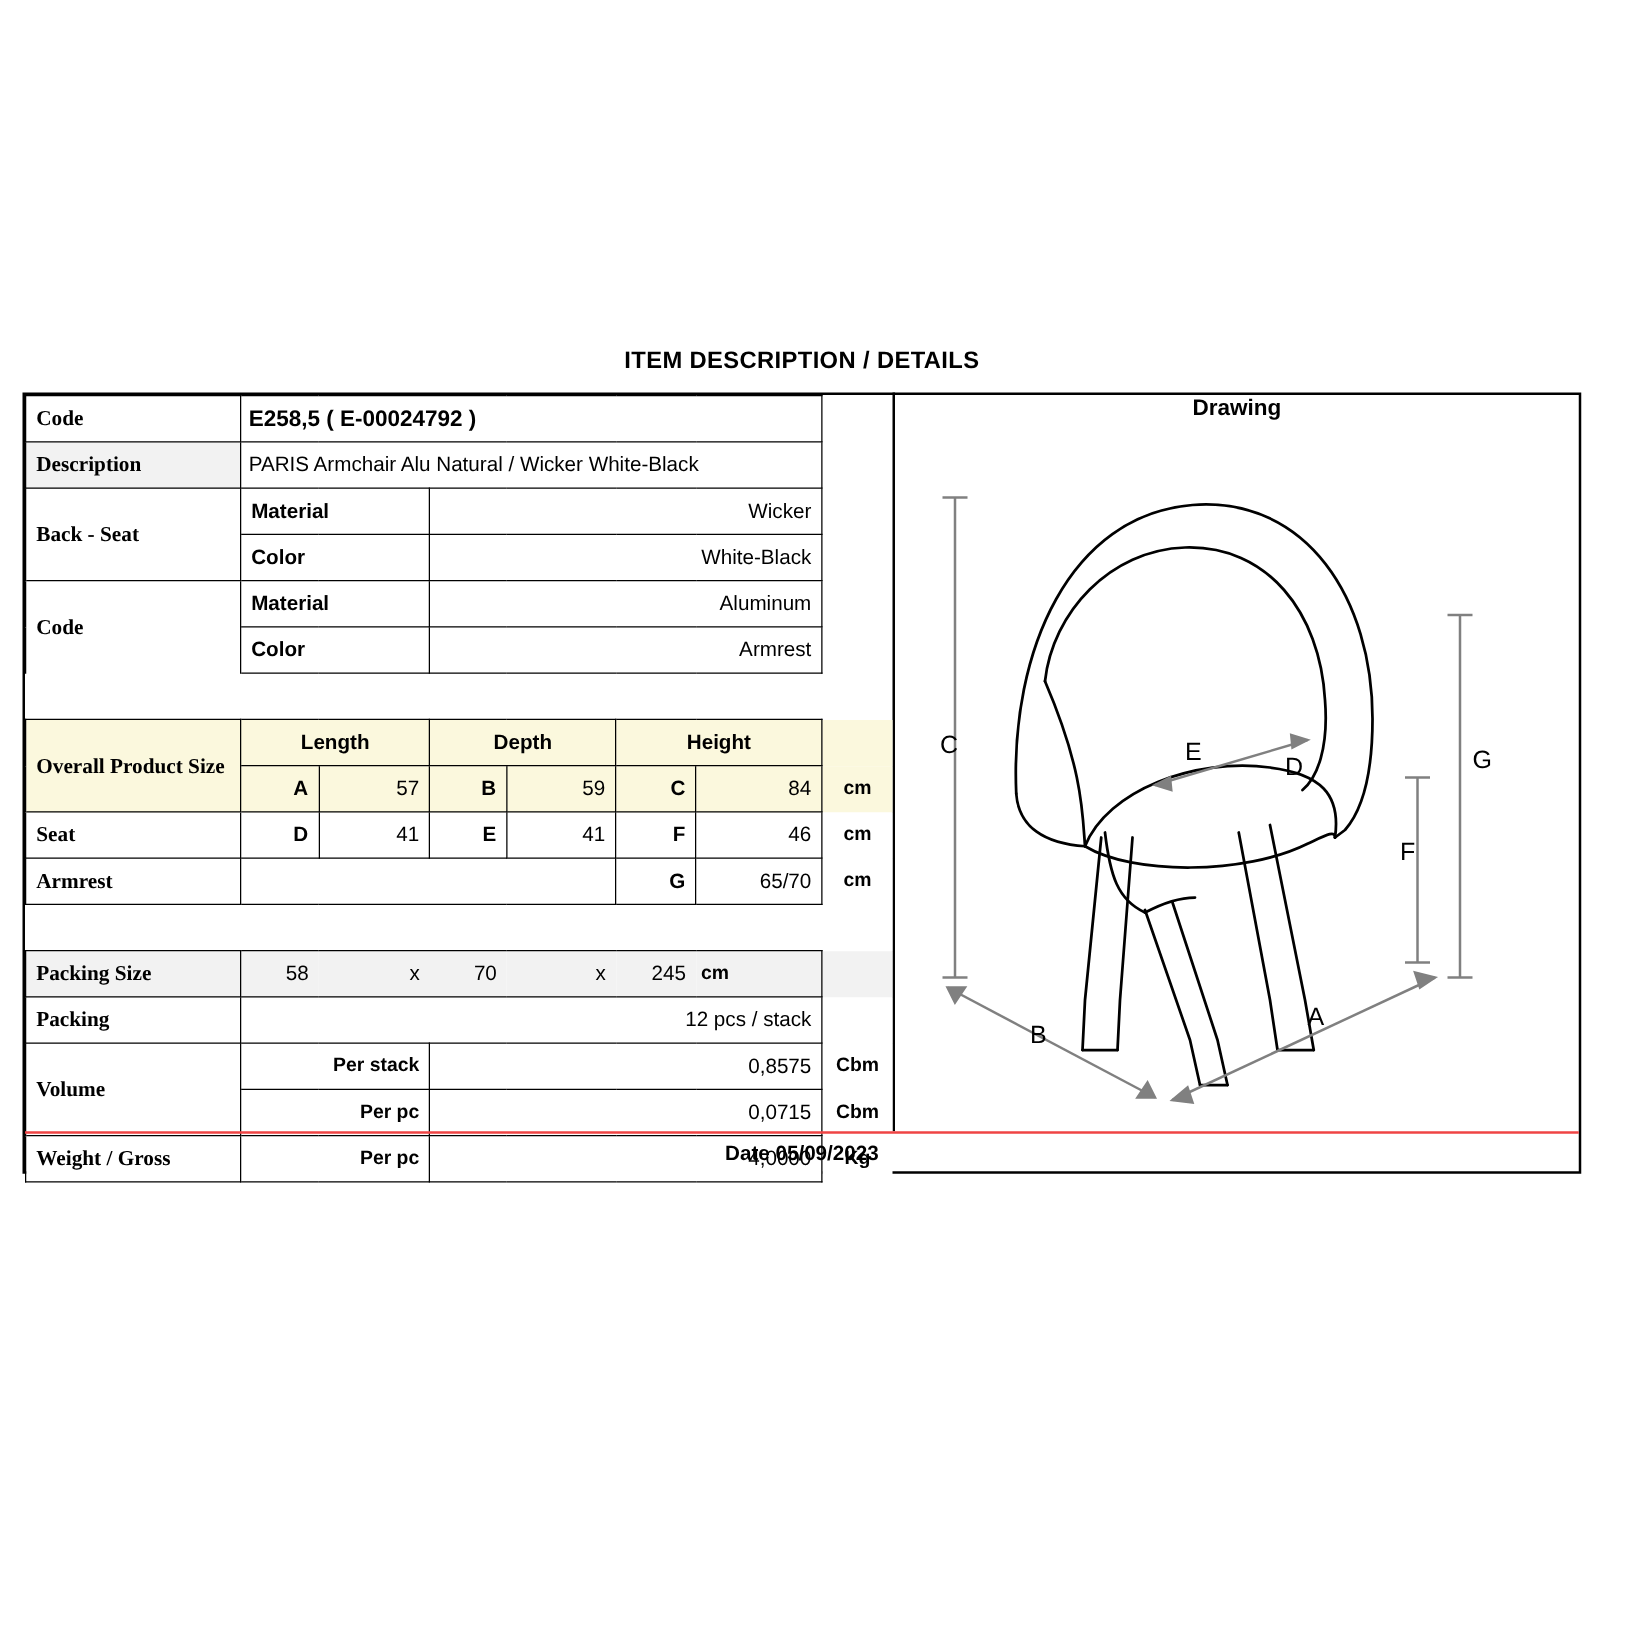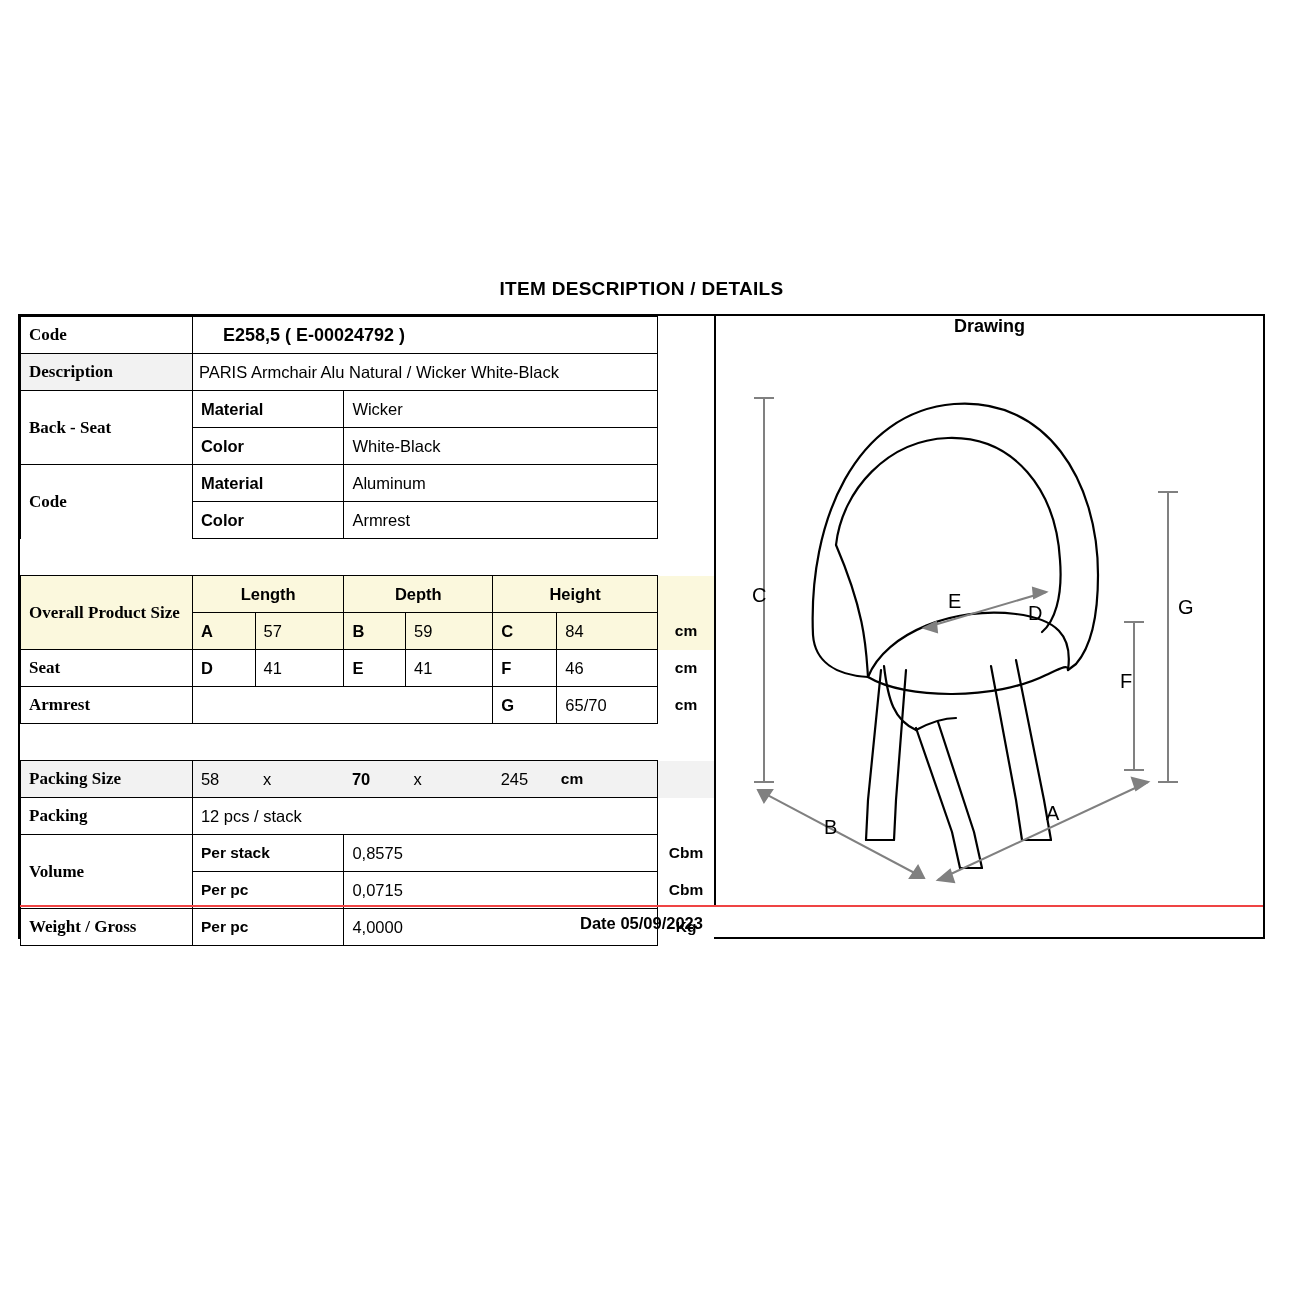--- a/index.html
+++ b/index.html
@@ -70,21 +70,21 @@
     font-weight: bold;
     font-size: 17px;
     width: 182px;
     font-family: Liberation Serif, serif;
   }
   td.sublbl {
     font-weight: bold;
     font-size: 16.5px;
     padding-left: 12px;
   }
-  td.ctr { text-align: left; }
+  td.ctr { text-align: right; }
   td.bold { font-weight: bold; }
   .nb-b { border-bottom: none !important; }
   .yellow { background: #fbf8dd !important; }
   .gray { background: #f2f2f2 !important; }
   .unit { width: 42px; text-align: center; font-weight: bold; font-size: 15.5px; }
   .spacer-row td {
     border: none !important;
     height: 10px;
     padding: 0;
   }
@@ -128,21 +128,21 @@
 
   <div class="page-title">ITEM DESCRIPTION / DETAILS</div>
 
   <div class="frame"></div>
   <div class="vdiv"></div>
 
   <table class="spec">
     <tbody>
         <tr>
       <td class="lbl">Code</td>
-      <td colspan="6" class="bold" style="font-size:18px;padding-left:30px;">E258,5  ( E-00024792 )</td>
+      <td colspan="6" class="bold" style="font-size:18px;padding-left:6px;">E258,5  ( E-00024792 )</td>
     </tr>
     <tr>
       <td class="lbl gray">Description</td>
       <td colspan="6" style="padding-left:6px;">PARIS Armchair Alu Natural / Wicker White-Black</td>
     </tr>
 
     <tr>
       <td class="lbl nb-b" rowspan="2">Back - Seat</td>
       <td class="sublbl" colspan="2" style="width:145px;">Material</td>
       <td class="ctr" colspan="4">Wicker</td>
@@ -203,21 +203,21 @@
     </tr>
 
     <tr class="spacer-row">
           <td colspan="8"></td>
         </tr>
 
     <tr>
       <td class="lbl gray">Packing Size</td>
       <td class="ctr gray" colspan="1" style="border-right:none;">58</td>
       <td class="ctr gray" style="border-left:none;border-right:none;">x</td>
-      <td class="ctr gray" style="border-left:none;border-right:none;font-weight:bold;">70</td>
+      <td class="ctr gray" style="border-left:none;border-right:none;">70</td>
       <td class="ctr gray" style="border-left:none;border-right:none;">x</td>
       <td class="ctr gray" style="border-left:none;border-right:none;">245</td>
       <td class="gray" style="border-left:none;font-weight:bold;font-size:15.5px;padding-left:4px;">cm</td>
       <td class="gray" style="border:none;"></td>
     </tr>
 
     <tr>
       <td class="lbl">Packing</td>
       <td class="ctr" colspan="6">12 pcs / stack</td>
       <td style="border:none;"></td>

